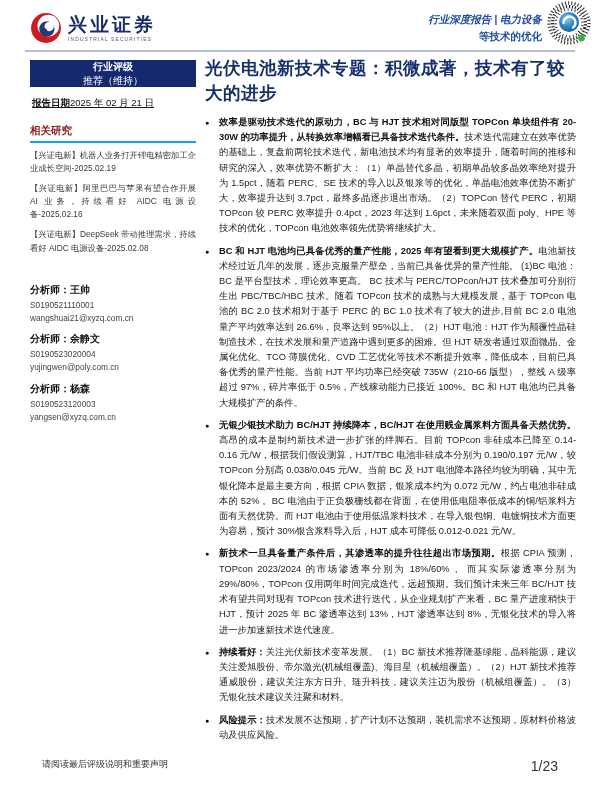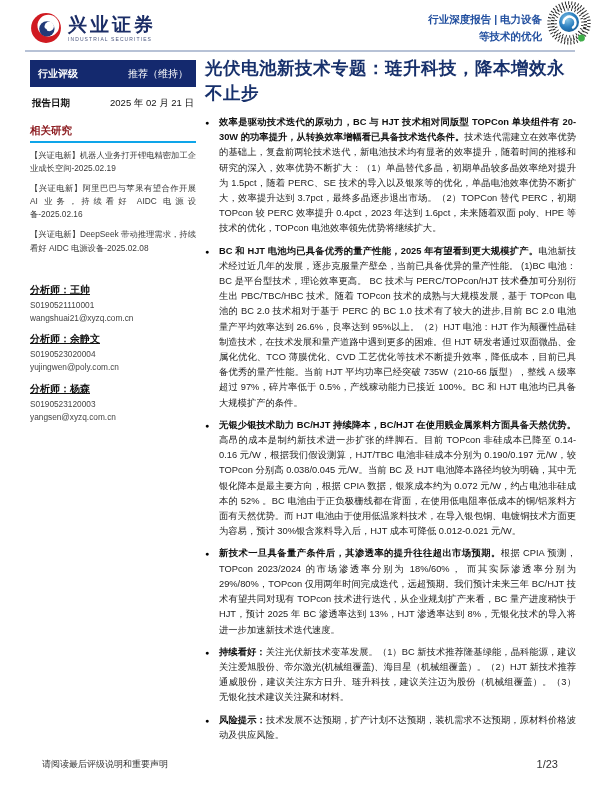--- a/index.html
+++ b/index.html
@@ -9,52 +9,52 @@
     position:relative; width:600px; height:800px; margin:0 auto;
     background:#ffffff; overflow:hidden; color:#1a1a1a;padding-left:20px;
   }
   
   .brand { position:absolute; left:30px; top:12px; display:flex; align-items:flex-start; }
   .brand svg { display:block; }
   .brand-text { margin-left:6px; padding-top:2px; }
   .brand-cn { font-size:19px; font-weight:bold; color:#1b2d66; letter-spacing:3px; line-height:21px; font-family:"Liberation Serif","DejaVu Serif",serif; }
   .brand-en { font-size:5px; color:#4a567e; letter-spacing:1.1px; margin-top:1px; }
   .head-right { position:absolute; right:58px; top:12px; text-align:right; }
-  .head-right .l1 { font-size:10.5px; font-weight:bold; color:#1f4d9e; line-height:15px; }
+  .head-right .l1 { font-size:10.5px; font-weight:bold; color:#1f4d9e; line-height:15px;font-style:italic; }
   .head-right .l2 { font-size:10.5px; font-weight:bold; color:#1f4d9e; line-height:15px; margin-top:2px; }
   .seal { position:absolute; right:8px; top:1px; width:46px; height:46px; }
   .head-rule { position:absolute; left:25px; top:50px; width:550px; height:2px; background:#b7c2d6; }
   
   .sidebar { position:absolute; left:30px; top:60px; width:166px; }
-  .rating-box { height:27px; background:#14296e; color:#ffffff; display:flex; align-items:center; justify-content:space-between; padding:0 8px; }
+  .rating-box { height:27px; background:#14296e; color:#ffffff; display:flex; align-items:center; justify-content:space-between; padding:0 8px;flex-direction:column; }
   .rating-box .rl { font-size:10px; font-weight:bold; }
   .rating-box .rv { font-size:10px; font-weight:normal; }
-  .date-row { display:flex; justify-content:space-between; margin-top:10px; padding:0 2px; }
+  .date-row { display:flex; margin-top:10px; padding:0 2px;text-decoration:underline; }
   .date-row .dl { font-size:9.5px; color:#111; font-weight:600; }
   .date-row .dv { font-size:9.5px; color:#111; }
   .rel-title { margin-top:14px; font-size:10.5px; font-weight:bold; color:#8e1f23; border-bottom:2px solid #0ea5e9; padding-bottom:3px; }
   .rel-items { margin-top:6px; }
   .rel-item { font-size:8.3px; color:#3a3a3a; line-height:1.58; margin-bottom:7px; text-align:justify; }
   .analysts { margin-top:28px; }
   .analyst { margin-bottom:8px; }
-  .an-name { font-size:10px; font-weight:bold; color:#111; margin-bottom:2px;text-decoration:underline; }
+  .an-name { font-size:10px; font-weight:bold; color:#111; margin-bottom:2px; }
   .an-code, .an-email { font-size:8.3px; color:#444; line-height:1.55; }
   
   .main { position:absolute; left:205px; top:56px; width:371px; }
   .doc-title { font-size:17.5px; font-weight:bold; color:#17306b; line-height:25px; letter-spacing:0.5px; }
   .section-heading { margin-top:18px; font-size:11px; font-weight:bold; color:#8e1f23; }
   .bullets { margin-top:9px; }
   .bullet { display:flex; margin-bottom:7px; }
   .dot { flex:0 0 14px; font-size:7px; color:#000; padding-top:4px; }
   .btext { font-size:9.3px; line-height:15.2px; color:#222; text-align:justify; width:357px; }
   .btext b { color:#111; }
   
   .footer { position:absolute; left:0; top:758px; width:600px; display:flex; justify-content:space-between; padding:0 42px; }
   .foot-left { font-size:9px; color:#333; }
-  .foot-right { font-size:11px; color:#333; }
+  .foot-right { font-size:14px; color:#333; }
 </style>
 </head>
 <body>
 
 <div class="page">
 
   <div class="brand">
     <svg width="32" height="32" viewBox="0 0 30 30">
       <circle cx="15" cy="15" r="14" fill="#d01a21"></circle>
       <circle cx="17.2" cy="12.8" r="10.2" fill="#ffffff"></circle>
@@ -121,21 +121,21 @@
       </div>
       <div class="analyst">
         <div class="an-name">分析师：杨森</div>
         <div class="an-code">S0190523120003</div>
         <div class="an-email">yangsen@xyzq.com.cn</div>
       </div>
     </div>
   </div>
 
   <div class="main">
-    <div class="doc-title">光伏电池新技术专题：琏升科技，降本增效永不止步</div>
+    <div class="doc-title">光伏电池新技术专题：积微成著，技术有了较大的进步</div>
 
     <div class="bullets">
       <div class="bullet">
         <span class="dot">●</span>
         <p class="btext"><b>效率是驱动技术迭代的原动力，BC 与 HJT 技术相对同版型 TOPCon 单块组件有 20-30W 的功率提升，从转换效率增幅看已具备技术迭代条件。</b><span>技术迭代需建立在效率优势的基础上，复盘前两轮技术迭代，新电池技术均有显著的效率提升，随着时间的推移和研究的深入，效率优势不断扩大：（1）单晶替代多晶，初期单晶较多晶效率绝对提升为 1.5pct，随着 PERC、SE 技术的导入以及银浆等的优化，单晶电池效率优势不断扩大，效率提升达到 3.7pct，最终多晶逐步退出市场。（2）TOPCon 替代 PERC，初期 TOPcon 较 PERC 效率提升 0.4pct，2023 年达到 1.6pct，未来随着双面 poly、HPE 等技术的优化，TOPcon 电池效率领先优势将继续扩大。</span></p>
       </div>
       <div class="bullet">
         <span class="dot">●</span>
         <p class="btext"><b>BC 和 HJT 电池均已具备优秀的量产性能，2025 年有望看到更大规模扩产。</b><span>电池新技术经过近几年的发展，逐步克服量产壁垒，当前已具备优异的量产性能。 (1)BC 电池：BC 是平台型技术，理论效率更高。 BC 技术与 PERC/TOPcon/HJT 技术叠加可分别衍生出 PBC/TBC/HBC 技术。随着 TOPcon 技术的成熟与大规模发展，基于 TOPcon 电池的 BC 2.0 技术相对于基于 PERC 的 BC 1.0 技术有了较大的进步,目前 BC 2.0 电池量产平均效率达到 26.6%，良率达到 95%以上。（2）HJT 电池：HJT 作为颠覆性晶硅制造技术，在技术发展和量产道路中遇到更多的困难。但 HJT 研发者通过双面微晶、金属化优化、TCO 薄膜优化、CVD 工艺优化等技术不断提升效率，降低成本，目前已具备优秀的量产性能。当前 HJT 平均功率已经突破 735W（210-66 版型），整线 A 级率超过 97%，碎片率低于 0.5%，产线稼动能力已接近 100%。BC 和 HJT 电池均已具备大规模扩产的条件。</span></p>
       </div>

